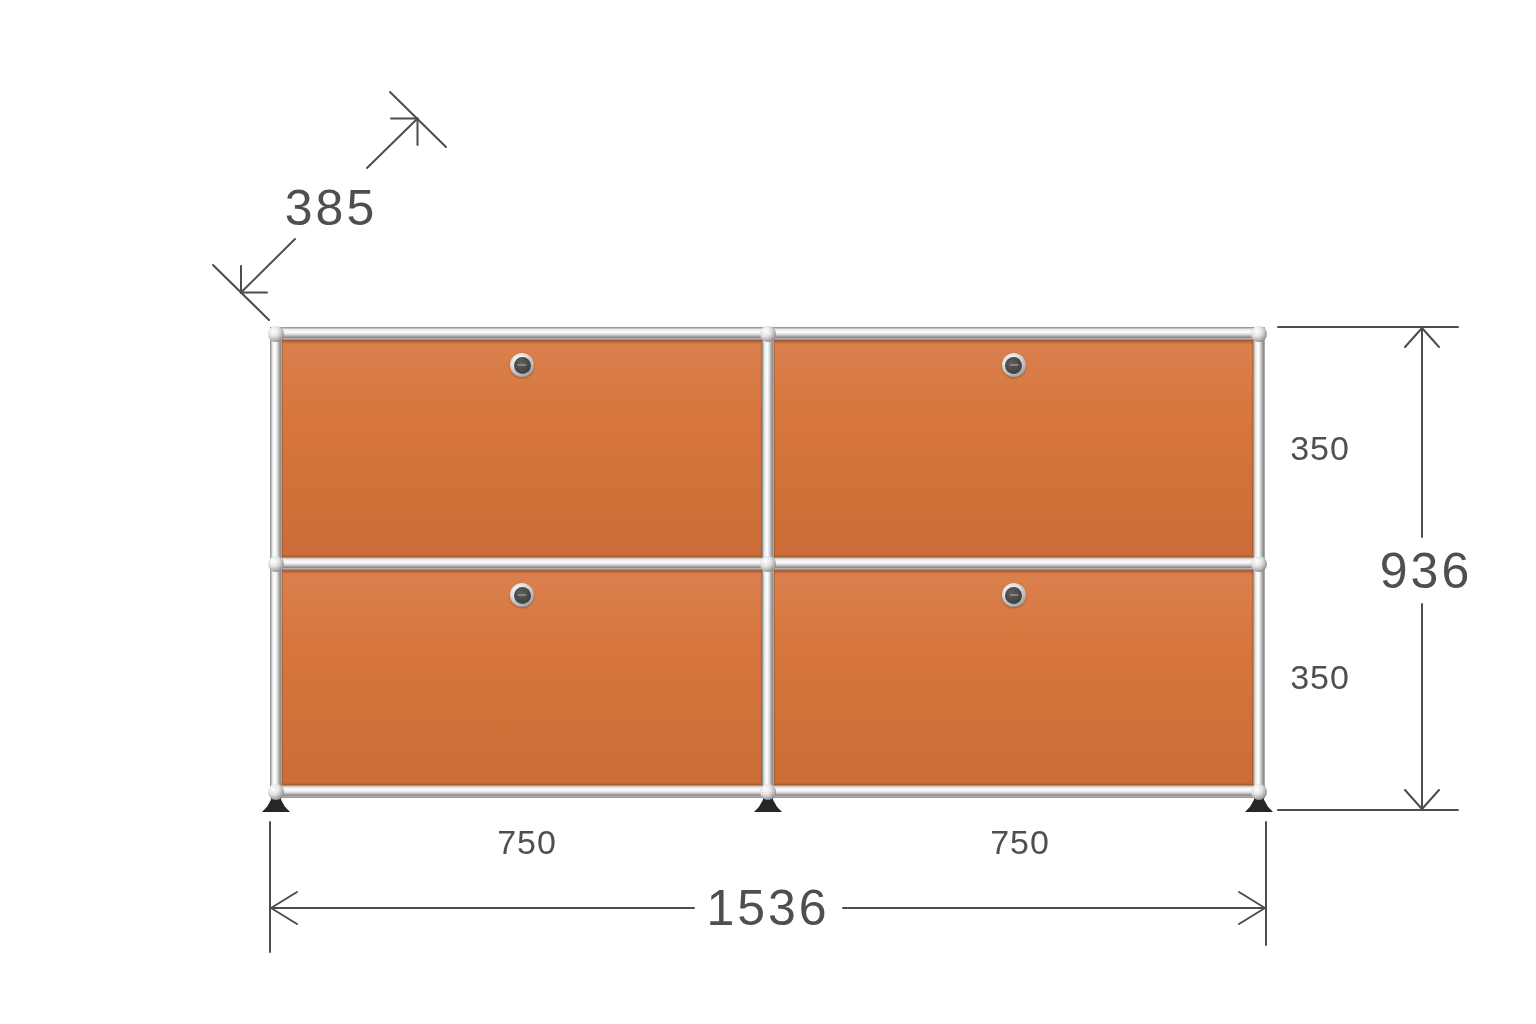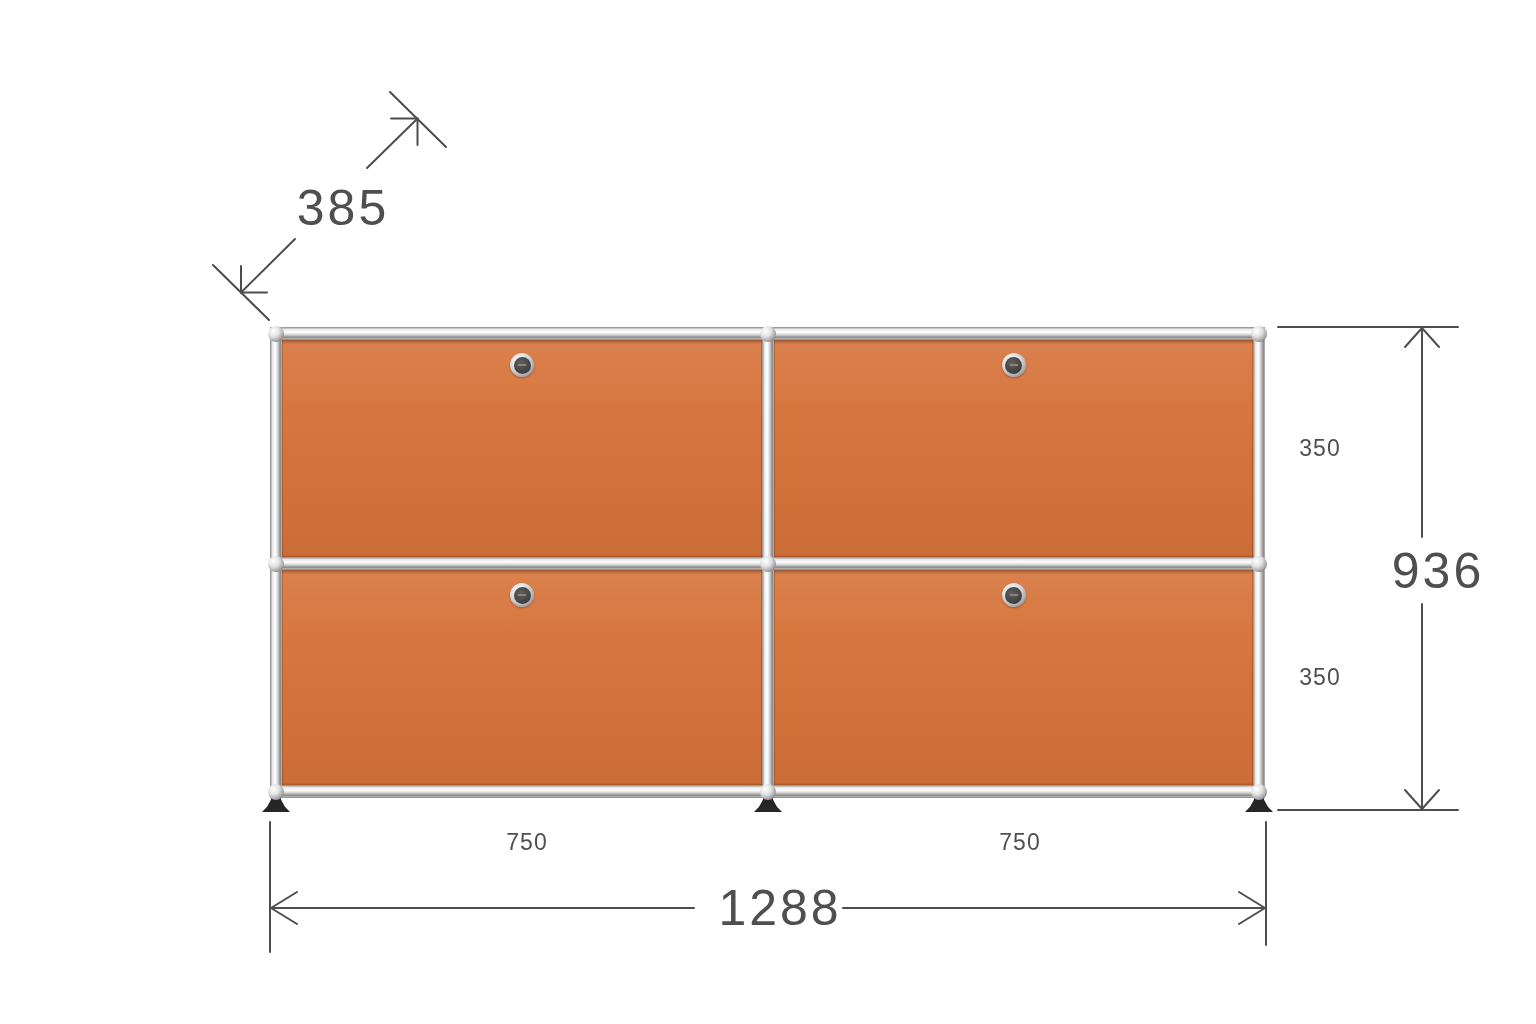--- a/index.html
+++ b/index.html
@@ -14,22 +14,22 @@
 
   
   svg.dims { position: absolute; left: 0; top: 0; }
   .dim { stroke: var(--dimension-line, #4d4d4d); stroke-width: 2; fill: none; stroke-linecap: round; }
 
   .dim-label {
     position: absolute; transform: translate(-50%, -50%);
     color: var(--dimension-text, #4f4f4f);
     white-space: nowrap; font-weight: 300; line-height: 1;
   }
-  .dim-label.lg { font-size: 50px; letter-spacing: 3px; margin-left: 12px; }
-  .dim-label.sm { font-size: 23px; letter-spacing: 1px; }
+  .dim-label.lg { font-size: 50px; letter-spacing: 3px; }
+  .dim-label.sm { font-size: 34px; letter-spacing: 1px; }
 
   
   .cabinet { position: absolute; left: 270px; top: 327px; width: 995px; height: 485px; }
 
   .rail-h {
     position: absolute; left: 0; width: 995px; height: 13px; z-index: 2;
     background: linear-gradient(180deg,
       #868686 0%, #e9e9e9 18%, var(--chrome-light,#fff) 40%,
       var(--chrome-mid,#d8d8d8) 58%, var(--chrome-dark,#8a8a8a) 80%, #c0c0c0 92%, #6e6e6e 100%);
   }
@@ -172,14 +172,14 @@
     <div class="foot" style="left:484px;"></div>
     <div class="foot" style="left:975px;"></div>
   </div>
 
   <span class="dim-label lg" style="left:331px; top:208px;">385</span>
   <span class="dim-label sm" style="left:1320px; top:448px;">350</span>
   <span class="dim-label sm" style="left:1320px; top:677px;">350</span>
   <span class="dim-label lg" style="left:1426px; top:571px;">936</span>
   <span class="dim-label sm" style="left:527px; top:842px;">750</span>
   <span class="dim-label sm" style="left:1020px; top:842px;">750</span>
-  <span class="dim-label lg" style="left:768px; top:908px;">1288</span>
+  <span class="dim-label lg" style="left:768px; top:908px;">1536</span>
 </div>
 
 </body></html>

